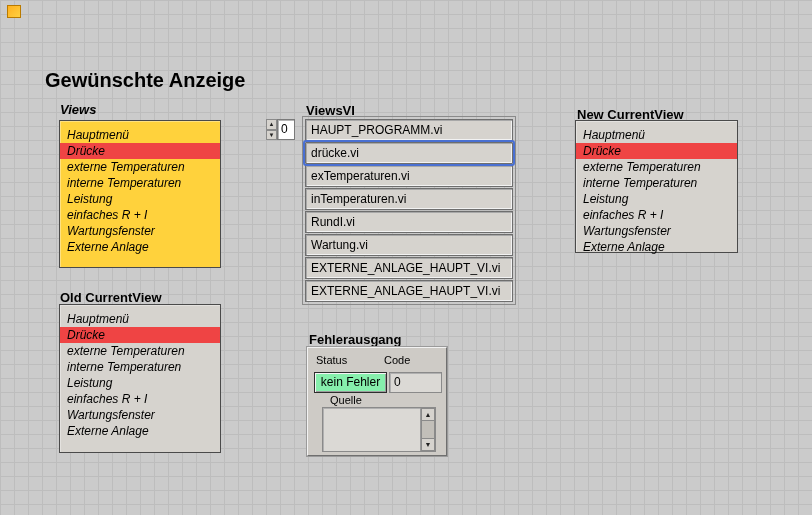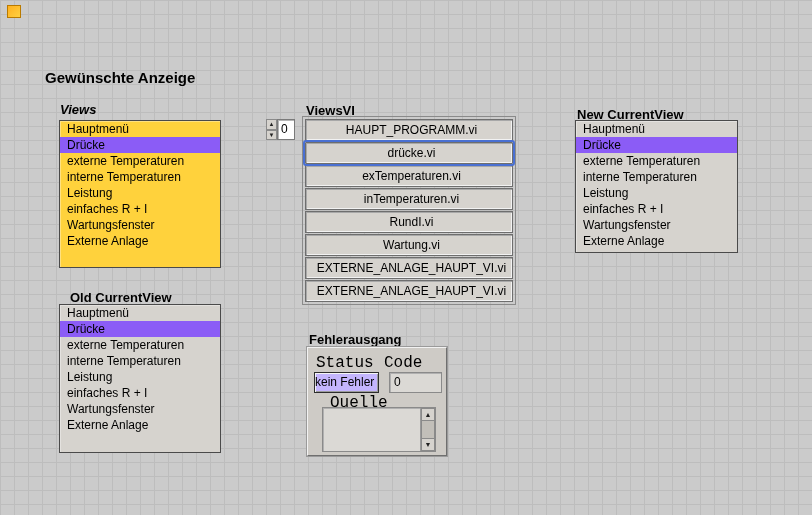--- a/index.html
+++ b/index.html
@@ -17,77 +17,78 @@
       linear-gradient(to bottom, #bdbdbd 1px, transparent 1px);
     background-size:14px 14px;
   }
   .decor-square {
     position:absolute; left:7px; top:5px; width:14px; height:13px;
     background:linear-gradient(135deg,#ffb020,#ffd040);
     border:1px solid #b97a00;
   }
   .page-title {
     position:absolute; left:45px; top:69px;
-    font-size:15px; font-weight:bold;
+    font-size:20px; font-weight:bold;
   }
   .box-label { position:absolute; font-size:13px; font-weight:bold; white-space:nowrap; }
 
   
   .listbox {
-    position:absolute; border:1px solid #4a4a4a; padding-top:0;
+    position:absolute; border:1px solid #4a4a4a; padding-top:6px;
     box-shadow: inset 1px 1px 0 rgba(255,255,255,.35);
+    font-style: italic;
   }
   .listbox .row {
     height:16px; line-height:16px; padding-left:7px;
     white-space:nowrap; font-size:12px; cursor:default;
   }
-  .listbox .row.selected { background:#8b5cf6; }
+  .listbox .row.selected { background:#ef4444; }
   #views-listbox   { left:59px;  top:120px; width:162px; height:148px; background:#ffd23c; }
   #old-listbox     { left:59px;  top:304px; width:162px; height:149px; background:#d6d3ce; }
   #new-listbox     { left:575px; top:120px; width:163px; height:133px; background:#d6d3ce; }
 
   
   .index-ctrl { position:absolute; left:266px; top:119px; display:flex; height:21px; }
   .spin-col { width:11px; display:flex; flex-direction:column; }
   .spin-btn {
     flex:1; background:#d6d3ce; border:1px solid #8a8a8a;
     font-size:6px; line-height:8px; text-align:center; color:#222; cursor:default;
     overflow:hidden;
   }
   .index-value {
     width:18px; background:#fff; border:1px solid #7a7a7a;
     box-shadow: inset 1px 1px 0 #b5b5b5;
     font-size:12px; line-height:19px; padding-left:3px;
   }
   .vi-array {
     position:absolute; left:302px; top:116px; width:214px;
-    border:1px solid #8a8a8a; padding:2px;text-align:center;
+    border:1px solid #8a8a8a; padding:2px;
   }
   .vi-el {
     height:22px; line-height:20px; margin-bottom:1px; padding-left:5px;
     background:#d6d3ce; border:1px solid #6e6e6e;
     box-shadow: inset 1px 1px 0 #a8a8a8, inset -1px -1px 0 #f2f2f2;
     font-size:12px; white-space:nowrap; overflow:hidden;
   }
   .vi-el:last-child { margin-bottom:0; }
   .vi-el.focused { outline:2px solid #4a70d2; outline-offset:0; border-radius:1px; }
 
   
   .err-frame {
     position:absolute; left:307px; top:347px; width:140px; height:109px;
     background:#cecbc6;
     border:1px solid; border-color:#f2f2f2 #6f6f6f #6f6f6f #f2f2f2;
     box-shadow: 0 0 0 1px #9a9a9a;
   }
-  .err-label { position:absolute; font-size:16px; white-space:nowrap;font-family:Liberation Mono, monospace; }
+  .err-label { position:absolute; font-size:11px; white-space:nowrap; }
   .status-box {
-    position:absolute; left:6px; top:24px; width:65px; height:21px;
-    background:#c4b5fd; border:1px solid #2e2e2e;
+    position:absolute; left:6px; top:24px; width:73px; height:21px;
+    background:#86efac; border:1px solid #2e2e2e;
     box-shadow: inset 1px 1px 0 #f5f5f5, inset -1px -1px 0 #9c9c9c;
-    text-align:left; line-height:19px; font-size:12px;
+    text-align:center; line-height:19px; font-size:12px;
   }
   .code-box {
     position:absolute; left:81px; top:24px; width:53px; height:21px;
     background:#dbd9d5; border:1px solid #8a8a8a;
     box-shadow: inset 1px 1px 0 #b0b0b0;
     line-height:19px; padding-left:4px; font-size:12px;
   }
   .source-box {
     position:absolute; left:14px; top:59px; width:114px; height:45px;
     background:#dbd9d5; border:1px solid #8a8a8a;
@@ -119,21 +120,21 @@
     <div class="row">Hauptmenü</div>
     <div class="row selected">Drücke</div>
     <div class="row">externe Temperaturen</div>
     <div class="row">interne Temperaturen</div>
     <div class="row">Leistung</div>
     <div class="row">einfaches R + I</div>
     <div class="row">Wartungsfenster</div>
     <div class="row">Externe Anlage</div>
   </div>
 
-  <div class="box-label" style="left:60px; top:290px;margin-left:10px;">Old CurrentView</div>
+  <div class="box-label" style="left:60px; top:290px;">Old CurrentView</div>
   <div class="listbox" id="old-listbox">
     <div class="row">Hauptmenü</div>
     <div class="row selected">Drücke</div>
     <div class="row">externe Temperaturen</div>
     <div class="row">interne Temperaturen</div>
     <div class="row">Leistung</div>
     <div class="row">einfaches R + I</div>
     <div class="row">Wartungsfenster</div>
     <div class="row">Externe Anlage</div>
   </div>

